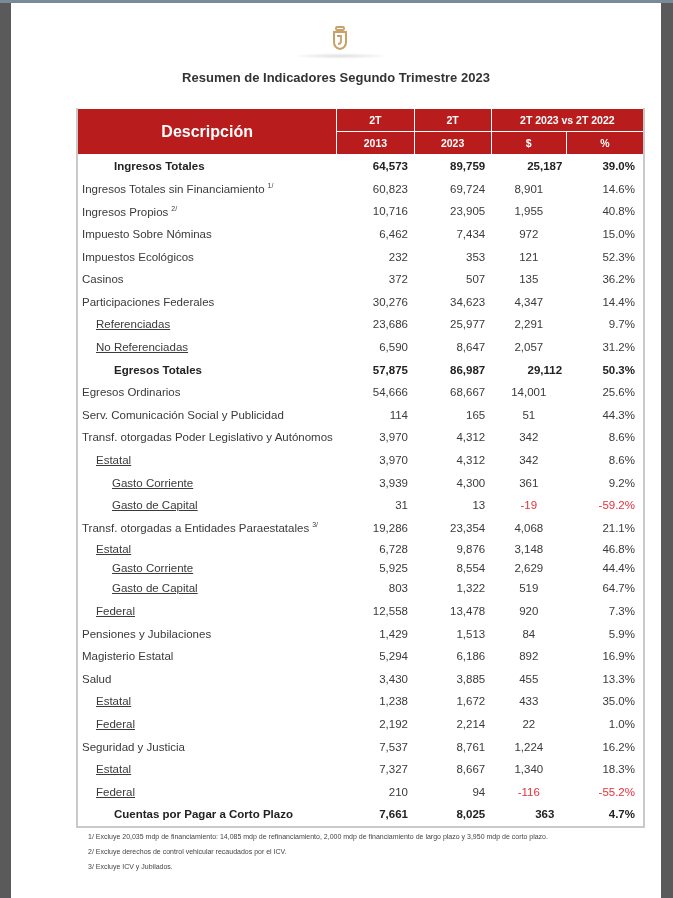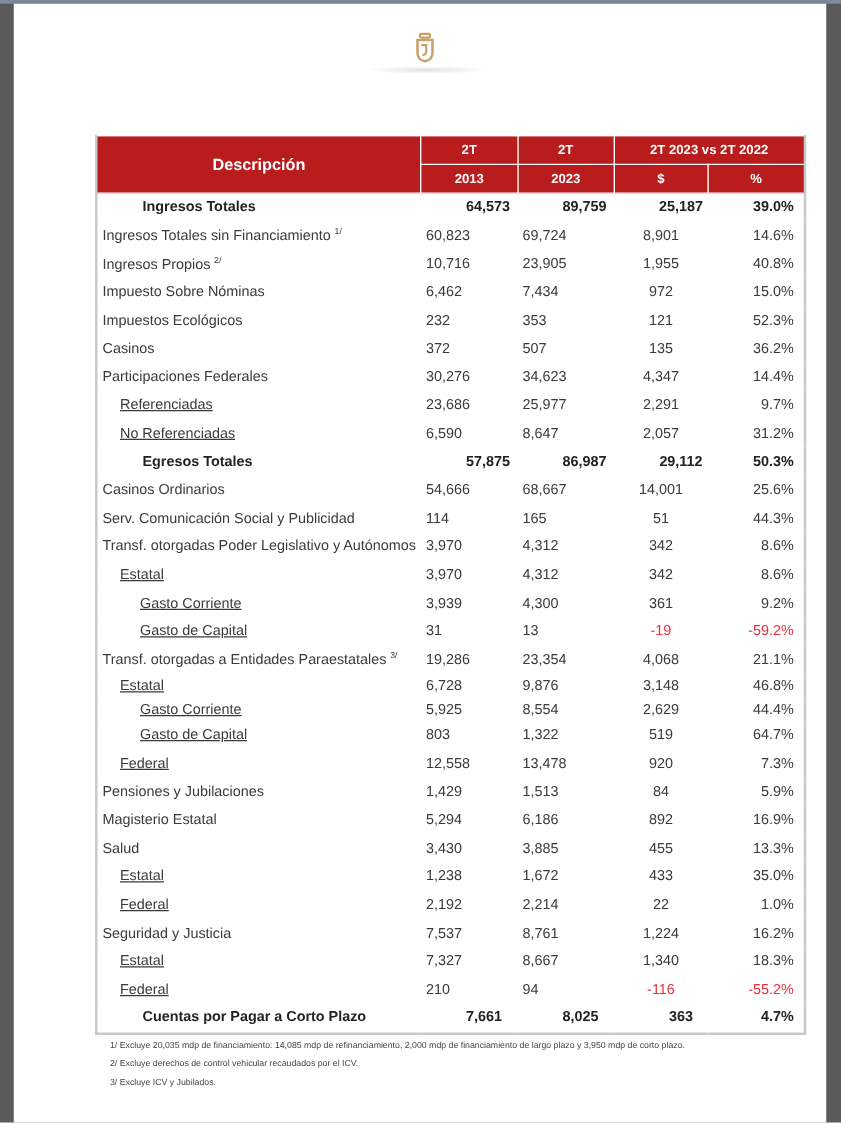--- a/index.html
+++ b/index.html
@@ -28,26 +28,26 @@
   table.report {
     position: absolute; left: 65px; top: 105px; width: 524px;
     border-collapse: collapse;
     font-size: 11.5px; color: #3a3a3a;
     border-left: 2px solid #c9c9c9; border-right: 2px solid #c9c9c9; border-bottom: 2px solid #c9c9c9;
   }
   table.report th {
     background: #b91c1c; color: #ffffff; font-weight: bold;
     border: 1px solid #ffffff; padding: 0; height: 22px; font-size: 10.5px;
   }
-  table.report th.desc { font-size: 13px; width: 290px; }
+  table.report th.desc { font-size: 16px; width: 290px; }
   table.report th.y { width: 53px; }
   table.report th.d { width: 60px; }
   table.report th.p { width: 60px; }
   table.report td { padding: 0 4px; height: 22.6px; white-space: nowrap; }
-  table.report td.num { padding-right: 6px; }
+  table.report td.num { text-align: right; padding-right: 6px; }
   table.report td.pct { text-align: right; padding-right: 8px; }
   table.report td.delta { text-align: center; }
   tr.bold td { font-weight: bold; color: #222222; padding-left: 36px; }
   td.ind1 { padding-left: 18px !important; text-decoration: underline; }
   td.ind2 { padding-left: 34px !important; text-decoration: underline; }
   tr.tight td { height: 19px; }
   .neg { color: #e8303a; }
   sup { font-size: 7px; vertical-align: super; margin-left: 3px; }
   .notes {
     position: absolute; left: 77px; top: 826px; font-size: 7px; color: #444444; line-height: 15px;
@@ -61,20 +61,21 @@
 <div class="page">
   <div class="logo">
     <svg width="24" height="26" viewBox="0 0 24 26">
       <rect x="8" y="2" width="8" height="3" rx="1" fill="none" stroke="#c9a067" stroke-width="1.8"></rect>
       <path d="M6 7 H18 V17 Q18 23 12 24 Q6 23 6 17 Z" fill="none" stroke="#c9a067" stroke-width="2"></path>
       <path d="M9 11 H13 V16 Q13 19 10 19" fill="none" stroke="#c9a067" stroke-width="1.8"></path>
     </svg>
   </div>
   <div class="logo-shadow"></div>
 
+  <div class="title">Resumen de Indicadores Segundo Trimestre 2023</div>
 
   <table class="report">
     <thead>
       <tr>
         <th class="desc" rowspan="2">Descripción</th>
         <th class="y">2T</th>
         <th class="y">2T</th>
         <th colspan="2">2T 2023 vs 2T 2022</th>
       </tr>
       <tr>
@@ -149,21 +150,21 @@
           <td class="pct">31.2%</td>
         </tr>
         <tr class="bold">
           <td><span>Egresos Totales</span></td>
           <td class="num">57,875</td>
           <td class="num">86,987</td>
           <td class="delta">29,112</td>
           <td class="pct">50.3%</td>
         </tr>
         <tr>
-          <td><span>Casinos Ordinarios</span></td>
+          <td><span>Egresos Ordinarios</span></td>
           <td class="num">54,666</td>
           <td class="num">68,667</td>
           <td class="delta">14,001</td>
           <td class="pct">25.6%</td>
         </tr>
         <tr>
           <td><span>Serv. Comunicación Social y Publicidad</span></td>
           <td class="num">114</td>
           <td class="num">165</td>
           <td class="delta">51</td>

